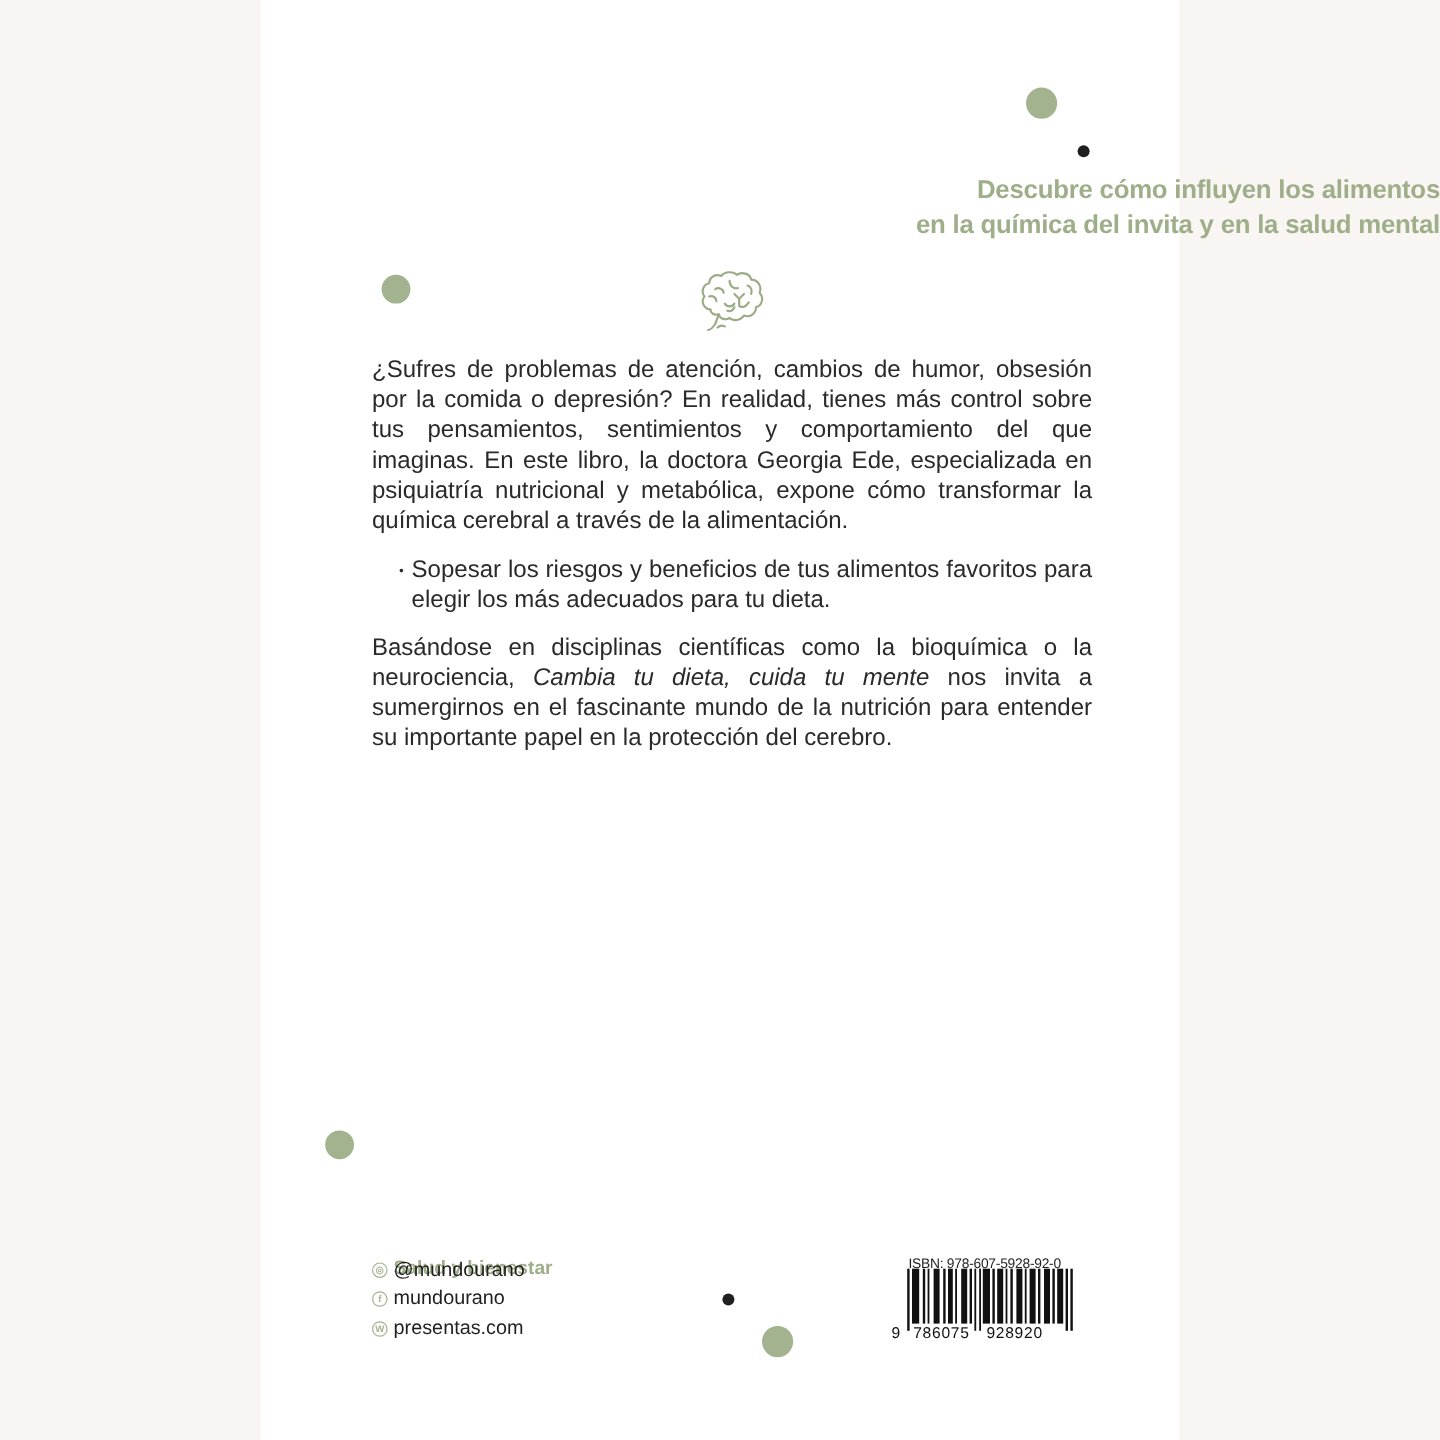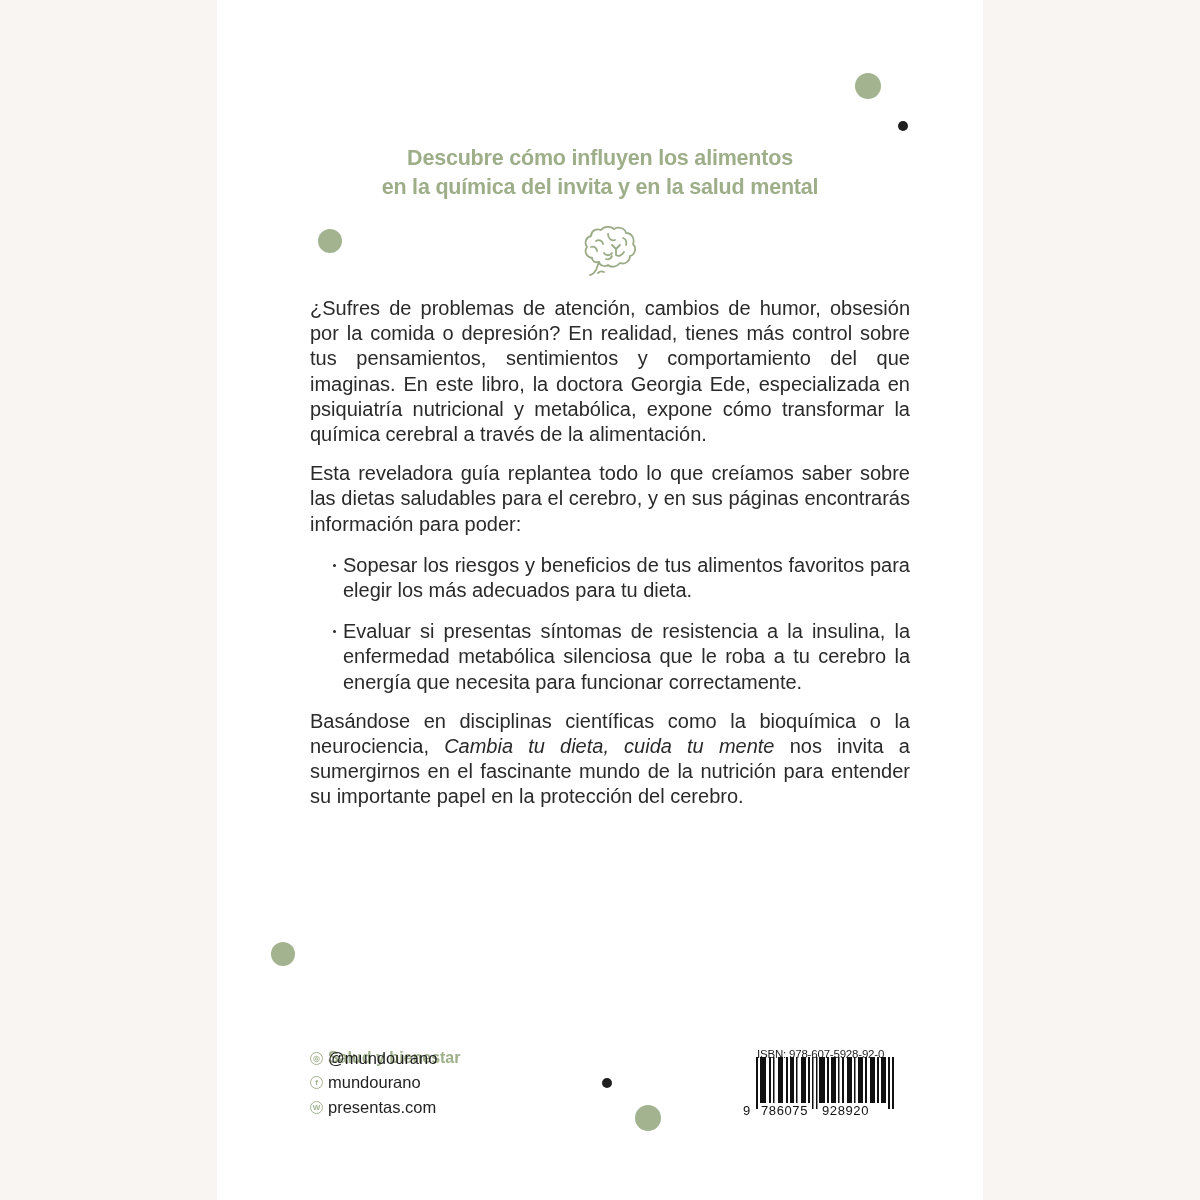--- a/index.html
+++ b/index.html
@@ -11,21 +11,21 @@
   .page {
     position:absolute; left:217px; top:0; width:766px; height:1200px;
     background:#ffffff;
   }
   .dot { position:absolute; border-radius:50%; }
   .dot.green { background:#a3b390; width:26px; height:26px; }
   .dot.black { background:#1f1f1f; width:10px; height:10px; }
 
   .headline {
     position:absolute; left:0; width:1200px; top:144px;
-    text-align:center; color:#9eae89; font-weight:bold;
+    text-align:right; color:#9eae89; font-weight:bold;
     font-size:21.5px; line-height:29px; letter-spacing:-0.2px;
   }
   .brain {
     position:absolute; left:582px; top:225px; width:56px; height:52px;
   }
   .body-text {
     position:absolute; left:310px; top:296px; width:600px;
     color:#2a2a2a; font-size:20px; line-height:25.2px;
     text-align:justify;
   }
@@ -86,24 +86,22 @@
   <path d="M30 20 L34 24 L38 20"></path>
   <path d="M34 24 L34 30 C37 32 40 30 42 27"></path>
   <path d="M22 28 C24 31 28 31 30 28"></path>
   <path d="M41 13 C44 14 45 17 44 20"></path>
   <path d="M24 34 C27 35 29 33 30 31"></path>
   <path d="M16 48 C18 46 20 46 22 47"></path>
 </svg>
 
 <div class="body-text">
   <p>¿Sufres de problemas de atención, cambios de humor, obsesión por la comida o depresión? En realidad, tienes más control sobre tus pensamientos, sentimientos y comportamiento del que imaginas. En este libro, la doctora Georgia Ede, especializada en psiquiatría nutricional y metabólica, expone cómo transformar la química cerebral a través de la alimentación.</p>
-  <p>Esta reveladora guía replantea todo lo que creíamos saber sobre las dietas saludables para el cerebro, y en sus páginas encontrarás información para poder:</p>
   <ul>
     <li>Sopesar los riesgos y beneficios de tus alimentos favoritos para elegir los más adecuados para tu dieta.</li>
-    <li>Evaluar si presentas síntomas de resistencia a la insulina, la enfermedad metabólica silenciosa que le roba a tu cerebro la energía que necesita para funcionar correctamente.</li>
   </ul>
   <p><span>Basándose en disciplinas científicas como la bioquímica o la neurociencia, </span><em>Cambia tu dieta, cuida tu mente</em><span> nos invita a sumergirnos en el fascinante mundo de la nutrición para entender su importante papel en la protección del cerebro.</span></p>
 </div>
 
 <div class="category">Salud y bienestar</div>
 
 <div class="social">
   <div class="social-row">
     <span class="social-icon">◎</span>
     <span>@mundourano</span>

